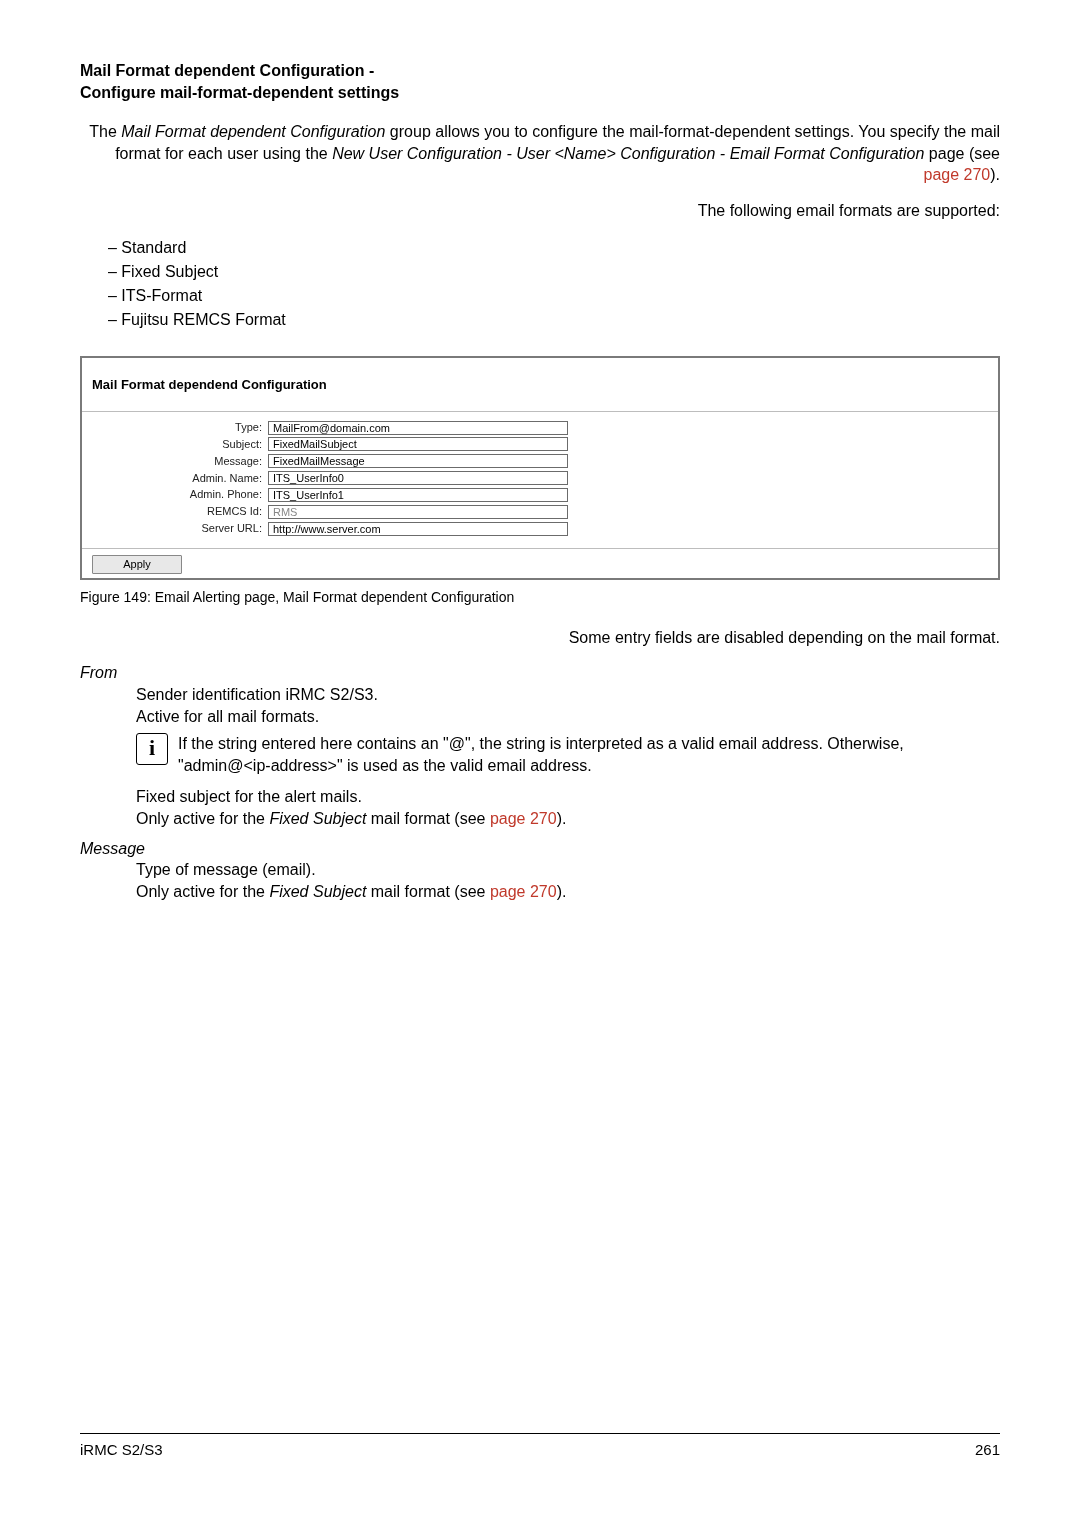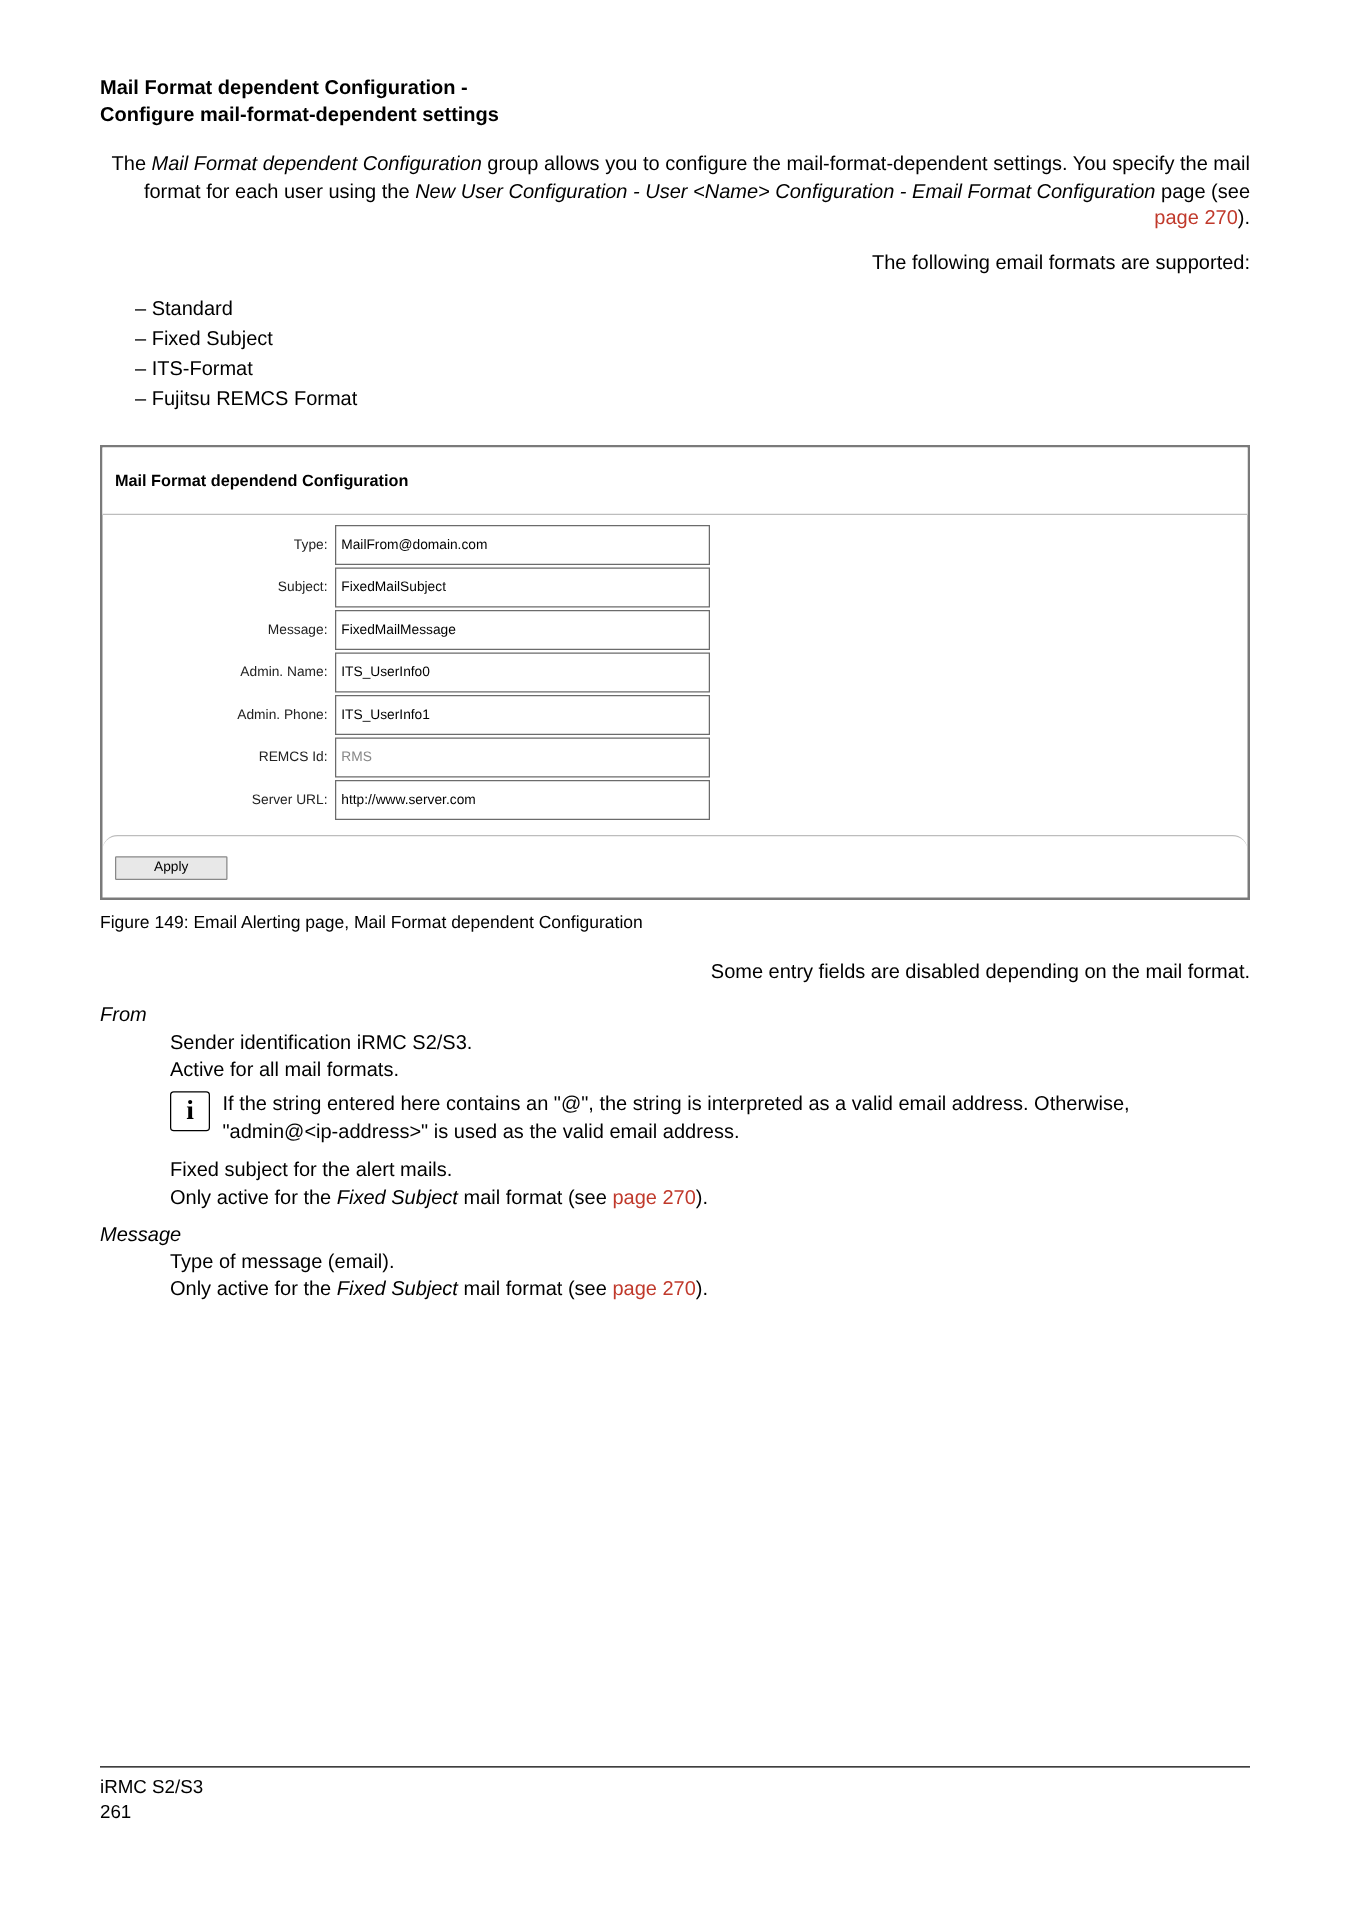--- a/index.html
+++ b/index.html
@@ -79,30 +79,29 @@
     padding-right: 6px;
     color: #222;
   }
   .form-input {
     width: 300px;
     border: 1px solid #6b6b6b;
     background: #fff;
     padding: 1px 4px;
     font-size: 11px;
     font-family: Arial, sans-serif;
-    height: 32px;
+    height: 14px;
     box-sizing: border-box;
   }
   .form-input.ro {
     color: #888;
   }
   .apply-row {
     border-top: 1px solid #bdbdbd;
-    padding: 14px 10px;
-    border-radius: 12px;
+    padding: 4px 10px;
   }
   .apply-btn {
     font-size: 11px;
     padding: 1px 16px;
     background: #e8e8e8;
     border: 1px solid #888;
     border-radius: 1px;
     cursor: pointer;
     display: inline-block;
     text-align: center;
@@ -149,21 +148,20 @@
   .footer {
     position: absolute;
     bottom: 0;
     left: 0;
     right: 0;
     border-top: 1px solid #000;
     padding-top: 6px;
     display: flex;
     justify-content: space-between;
     font-size: 15px;
-    flex-direction: column;
   }
 </style>
 </head>
 <body>
 
 <div class="page">
 
 
   <div class="section-title">
     <span>Mail Format dependent Configuration -</span><br>

